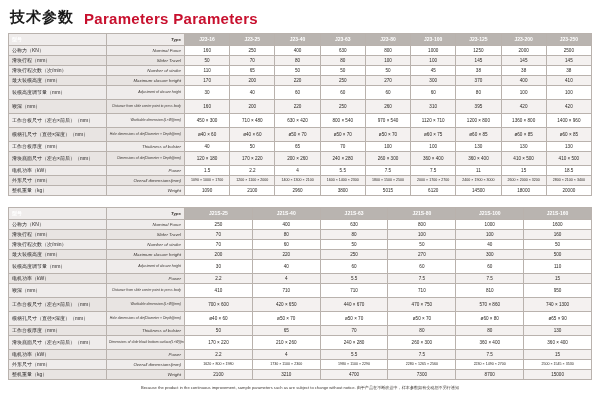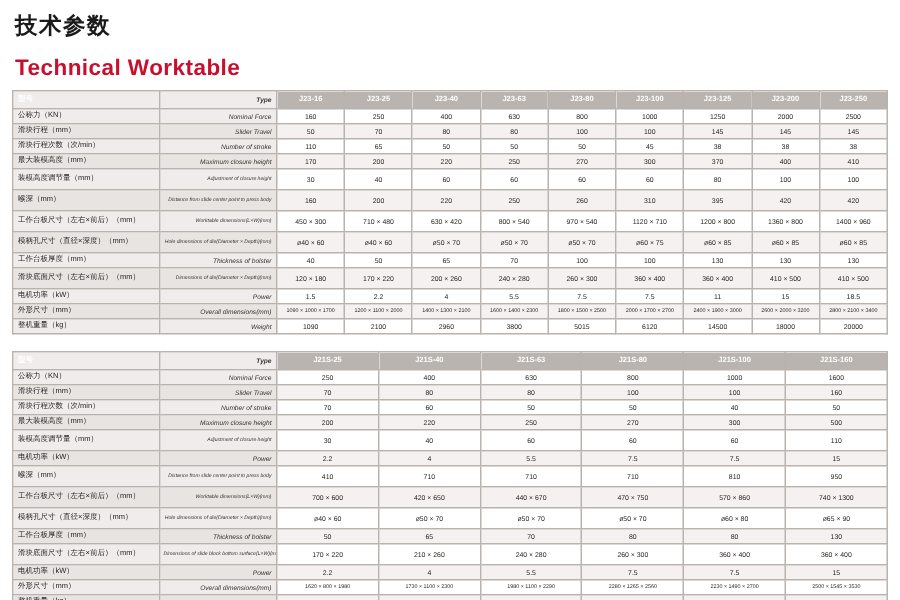--- a/index.html
+++ b/index.html
@@ -6,21 +6,21 @@
   body{
     width:600px;height:400px;
     background:#ffffff;
     font-family:"Liberation Sans", sans-serif;
     color:#231f20;
     overflow:hidden;
   }
   .page{position:relative;width:600px;height:400px;box-sizing:border-box;padding:6px 8px 0 8px;}
 
   
-  .title-bar{display:flex;align-items:flex-start;gap:10px;margin:2px 0 6px 2px;flex-direction:column;}
+  .title-bar{display:flex;align-items:flex-end;gap:10px;margin:2px 0 6px 2px;}
   .title-cn{font-size:15px;font-weight:bold;color:#1a1a1a;letter-spacing:1px;}
   .title-en{font-size:15px;font-weight:bold;color:#c8102e;letter-spacing:0.3px;}
 
   
   table{border-collapse:collapse;width:100%;table-layout:fixed;}
   td,th{
     border:0.5px solid #b9b2ad;
     font-size:4.6px;
     line-height:1.25;
     padding:1px 2px;
@@ -70,21 +70,21 @@
     line-height:1.3;
   }
 </style>
 </head>
 <body>
 
 <div class="page">
 
   <div class="title-bar">
     <span class="title-cn">技术参数</span>
-    <span class="title-en">Technical Worktable</span>
+    <span class="title-en">Parameters Parameters</span>
   </div>
 
   <table>
     <thead>
       <tr>
         <td class="lbl">型号</td>
         <td class="lbl-en-cell">Type</td>
         <td>J23-16</td>
         <td>J23-25</td>
         <td>J23-40</td>

